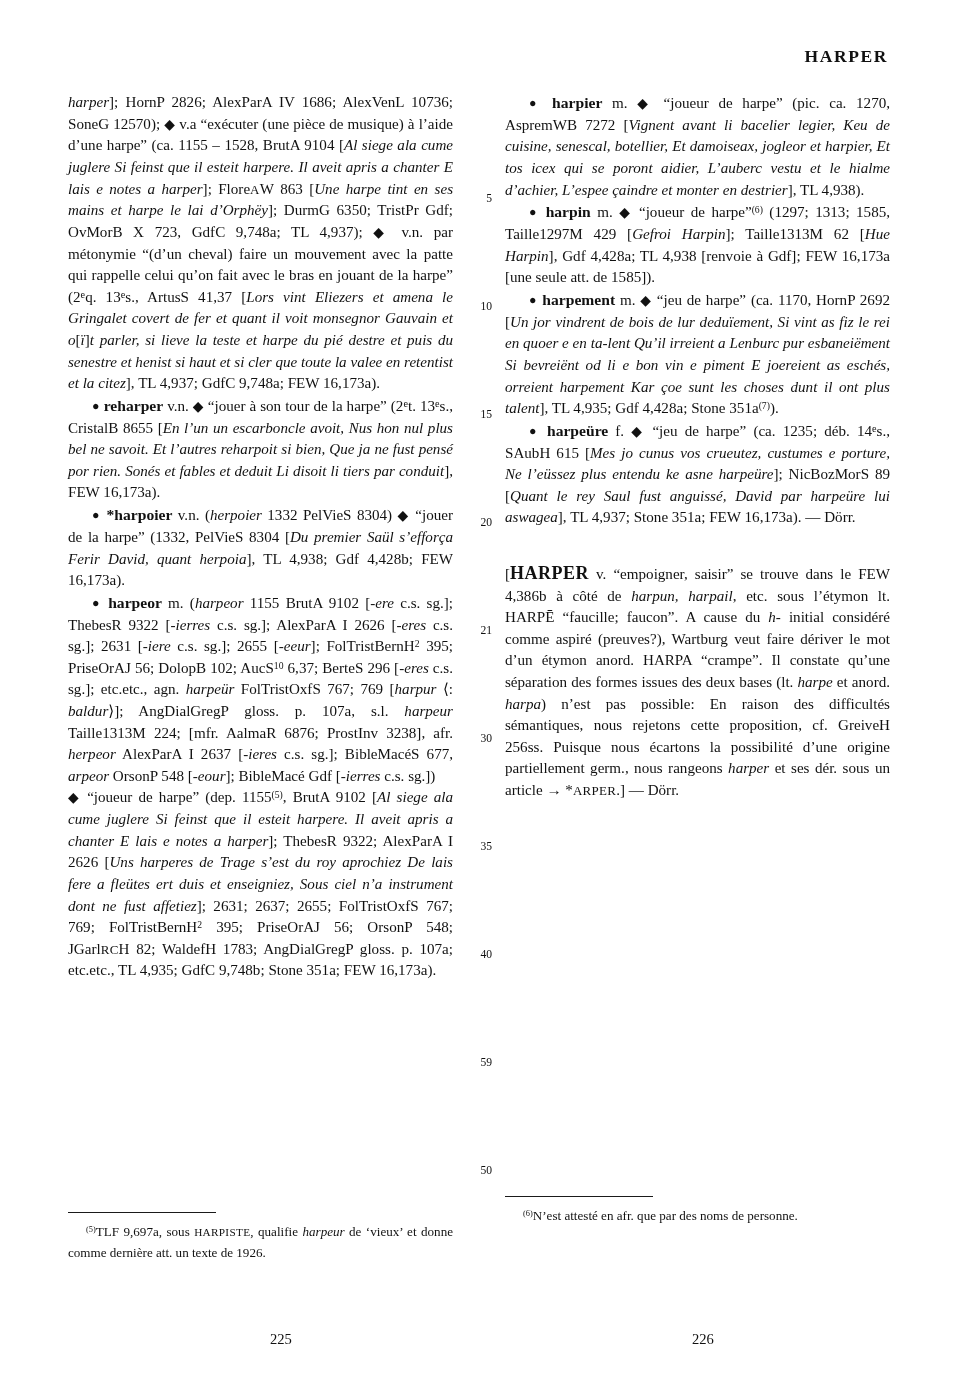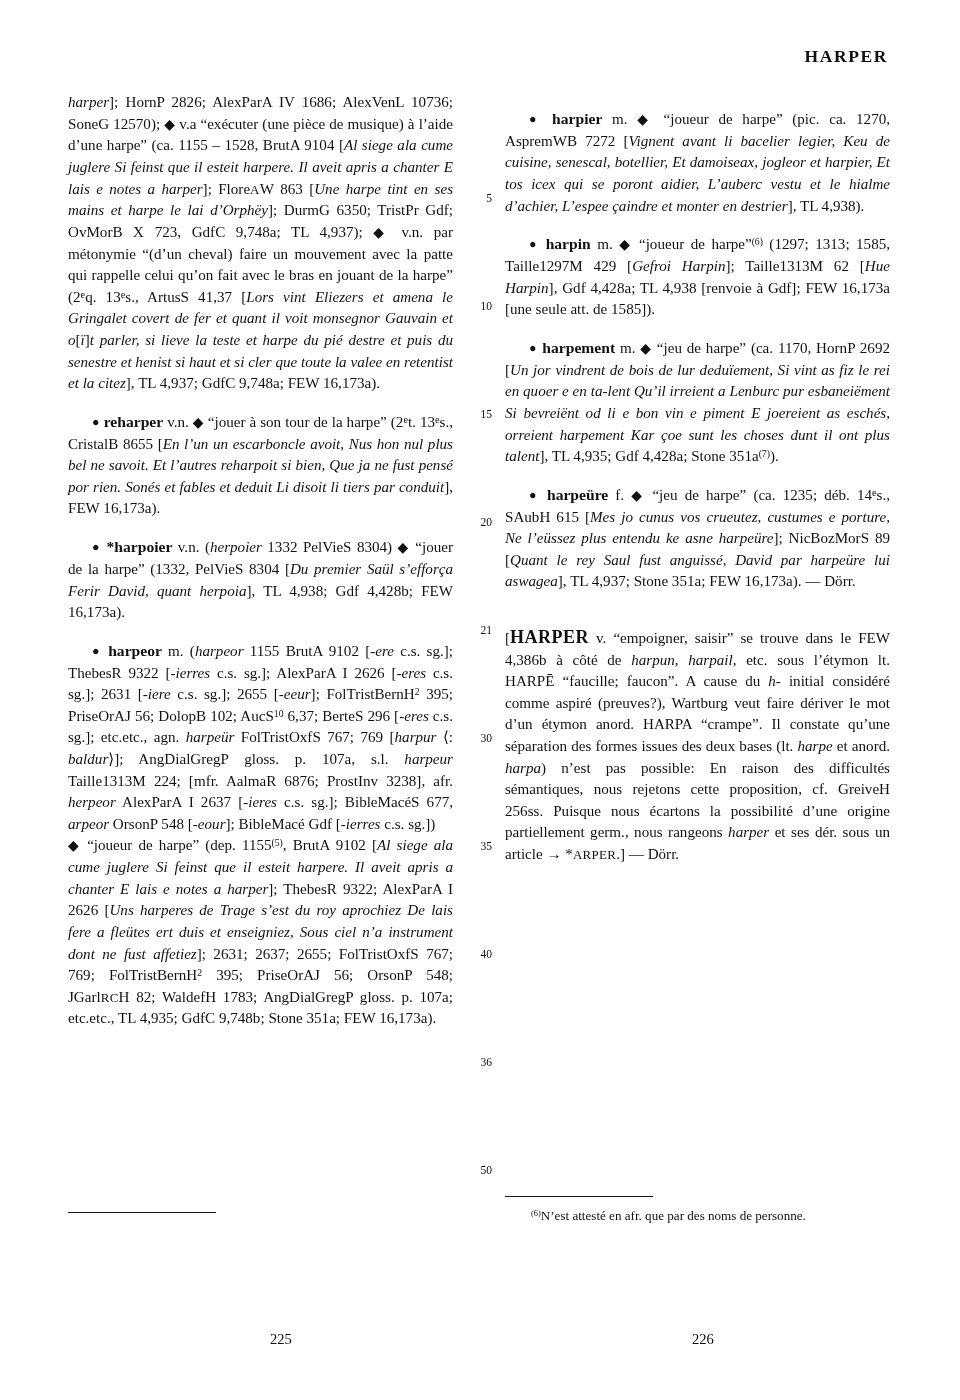--- a/index.html
+++ b/index.html
@@ -47,21 +47,20 @@
   }
   #col-left  { left: 68px; }
   #col-right { left: 505px; }
 
   .para {
     margin: 0;
     text-indent: 0;
   }
   .para.entry {
     text-indent: 24px;
-    margin-top: 16px;
   }
 
   
   .it { font-style: italic; }
   .sc { font-size: 0.86em; letter-spacing: 0.3px; }
   .hw {
     font-weight: bold;
     font-size: 15.6px;
   }
   .hw-big {
@@ -116,21 +115,21 @@
   #fn-left  { left: 68px;  top: 1212px; }
   #fn-right { left: 505px; top: 1196px; }
 
   .fn-rule {
     width: 148px;
     height: 0;
     border-top: 1.1px solid #1a1a1a;
     margin: 0 0 9px 0;
   }
   .fn-item {
-    margin: 8px;
+    margin: 0;
     text-indent: 18px;
   }
 
   
   .folio {
     position: absolute;
     top: 1331px;
     font-size: 14.6px;
   }
   #folio-left  { left: 270px; }
@@ -179,26 +178,27 @@
 
 <div id="line-numbers">
   <span class="lnum" style="top:100px">5</span>
   <span class="lnum" style="top:208px">10</span>
   <span class="lnum" style="top:316px">15</span>
   <span class="lnum" style="top:424px">20</span>
   <span class="lnum" style="top:532px">21</span>
   <span class="lnum" style="top:640px">30</span>
   <span class="lnum" style="top:748px">35</span>
   <span class="lnum" style="top:856px">40</span>
-  <span class="lnum" style="top:964px">36</span>
+  <span class="lnum" style="top:964px">59</span>
   <span class="lnum" style="top:1072px">50</span>
 </div>
 
 <div class="footnotes" id="fn-left">
   <div class="fn-rule"></div>
+  <p class="fn-item"><sup class="fn">(5)</sup>TLF 9,697a, sous <span class="sc">HARPISTE</span>, qualifie <span class="it">harpeur</span> de ‘vieux’ et donne comme dernière att. un texte de 1926.</p>
 </div>
 
 <div class="footnotes" id="fn-right">
   <div class="fn-rule"></div>
   <p class="fn-item"><sup class="fn">(6)</sup>N’est attesté en afr. que par des noms de personne.</p>
 </div>
 
 <div class="folio" id="folio-left">225</div>
 <div class="folio" id="folio-right">226</div>
 

